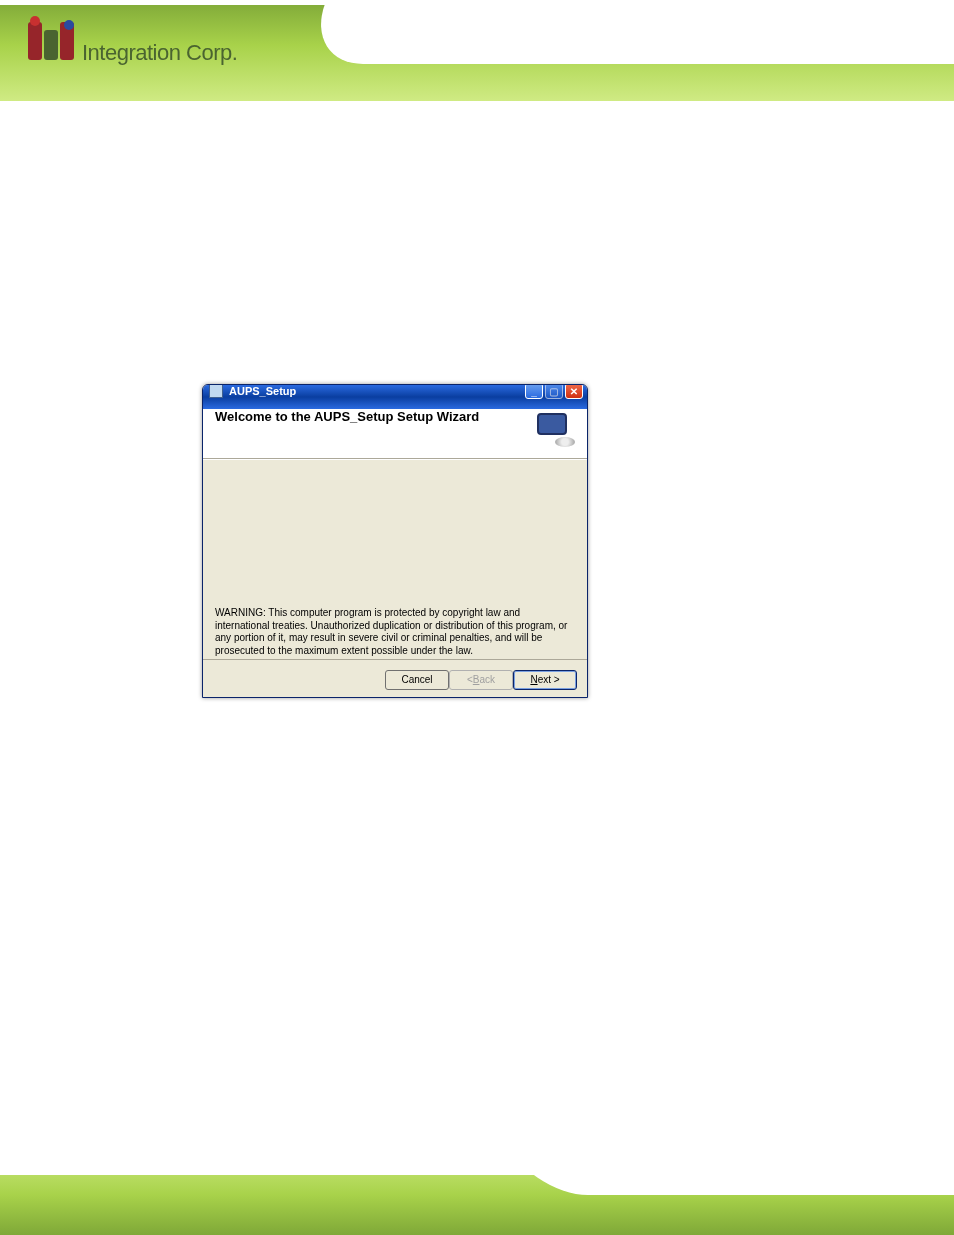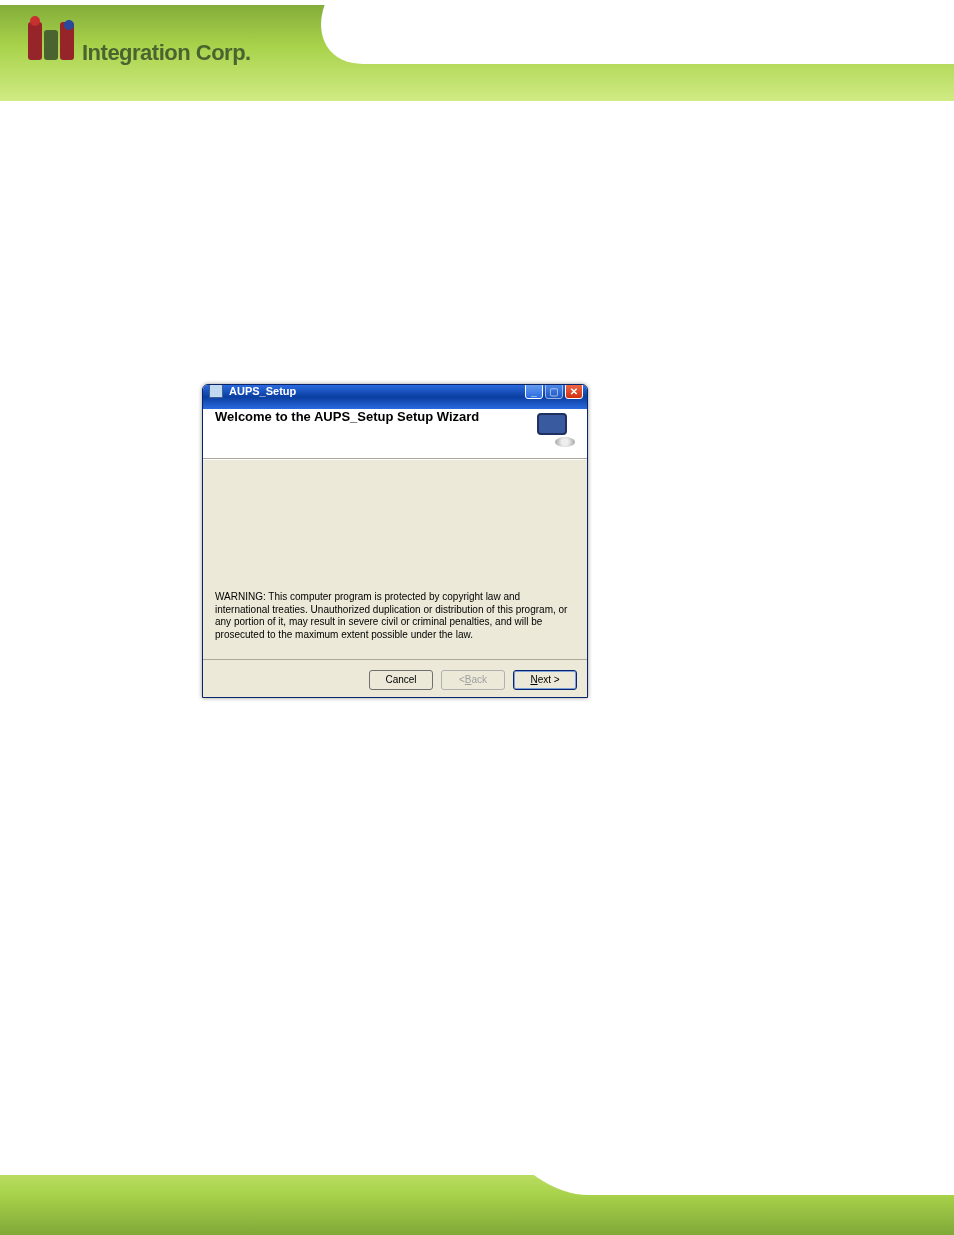--- a/index.html
+++ b/index.html
@@ -58,21 +58,21 @@
   border-radius: 3px;
 }
 .logo-mark .b1 { height: 38px; background: #96252a; }
 .logo-mark .b2 { height: 30px; background: #4a6430; }
 .logo-mark .b3 { height: 38px; background: #96252a; }
 .logo-mark .dot { position: absolute; width: 10px; height: 10px; border-radius: 50%; }
 .logo-mark .d1 { background: #c83030; top: -6px; left: 2px; }
 .logo-mark .d2 { background: #2a4aa0; top: -2px; left: 36px; }
 .logo-text {
   font-family: "Arial Black", Arial, sans-serif;
-  font-weight: 700;
+  font-weight: 400;
   font-size: 22px;
   color: #4a6430;
   letter-spacing: -0.5px;
 }
 
 
 .banner-bottom {
   position: absolute;
   bottom: 0; left: 0;
   width: 954px;
@@ -185,34 +185,33 @@
   background: #ece9d8;
   position: relative;
   border-top: 1px solid #fff;
 }
 .body-intro {
   font-size: 10px;
   line-height: 1.3;
 }
 .body-warning {
   position: absolute;
-  bottom: 18px;
+  bottom: 2px;
   left: 12px;
   right: 12px;
   font-size: 10px;
   line-height: 1.25;
 }
 
 .button-row {
   border-top: 1px solid #aca899;
   height: 40px;
   display: flex;
   align-items: center;
   justify-content: flex-end;
-  gap: 8px;
   padding: 0 10px;
   background: #ece9d8;
 }
 .wiz-btn {
   width: 64px;
   height: 20px;
   font-size: 10px;
   background: #ece9d8;
   border: 1px solid #707070;
   border-radius: 3px;

